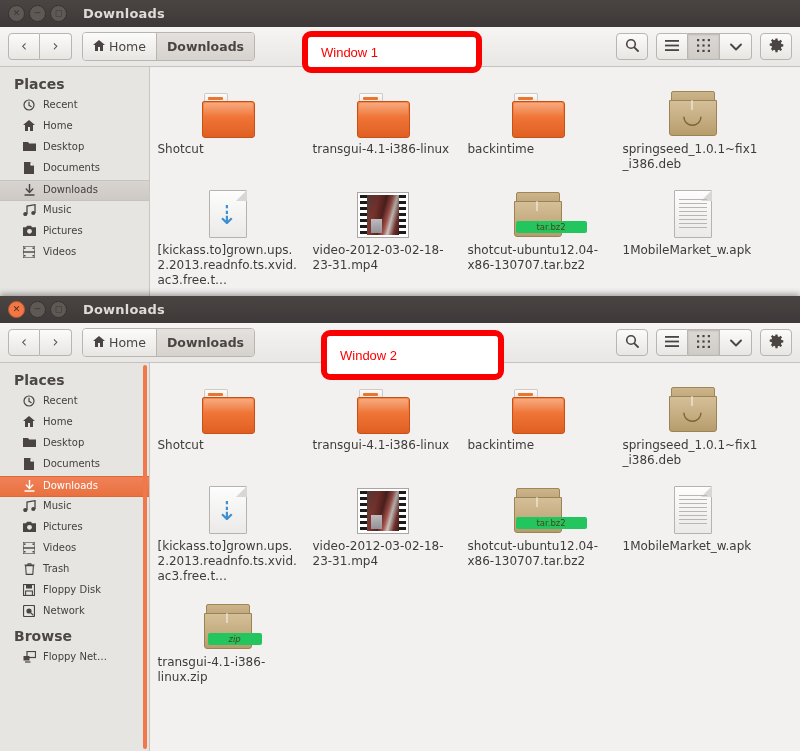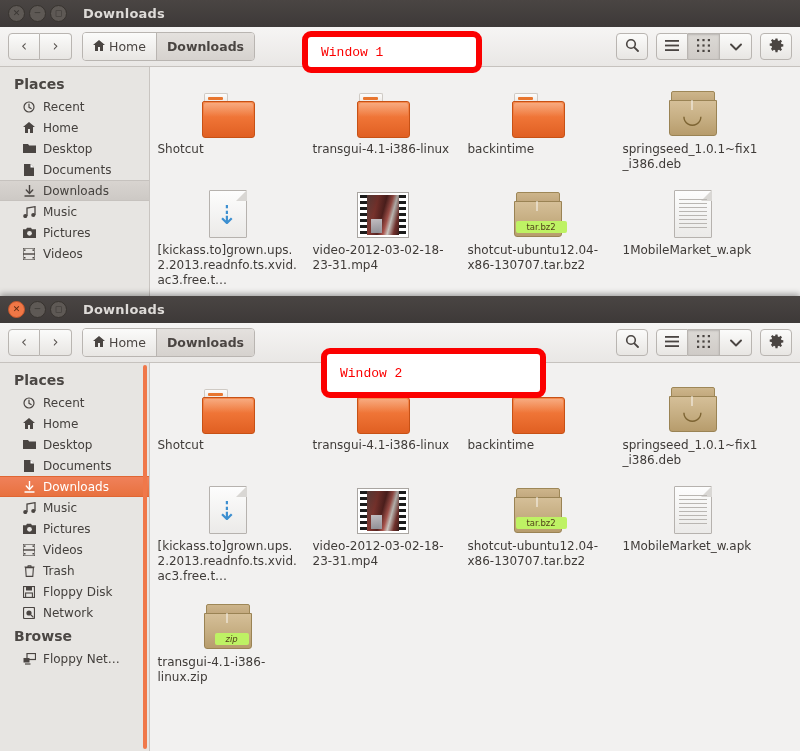--- a/index.html
+++ b/index.html
@@ -131,23 +131,23 @@
     padding-top: 4px;
     position: relative;
     overflow: hidden;
     flex: none;
   }
   .sb-head {
     font-size: 14px; font-weight: bold; color: #4b4744;
     padding: 5px 0 4px 14px;
   }
   .sb-item {
-    display: flex; align-items: center; gap: 7px;
+    display: flex; align-items: flex-start; gap: 7px;
     padding: 3px 0 3px 22px;
-    font-size: 12px; color: #44403d;
+    font-size: 10px; color: #44403d;
     height: 21px; box-sizing: border-box;
     white-space: nowrap;
   }
   .sb-item.sel-grey {
     background: linear-gradient(to bottom, #d8d4d0 0%, #cdc9c5 100%);
     border-top: 1px solid #c6c2be;
     border-bottom: 1px solid #c6c2be;
   }
   .sb-item.sel-orange {
     background: linear-gradient(to bottom, #f0815a 0%, #e8713f 100%);
@@ -255,22 +255,22 @@
     position: absolute; left: 1px; top: 9px; width: 46px; height: 34px;
     background: linear-gradient(to bottom, #d5bf98 0%, #c5ad81 55%, #b79c6c 100%);
     border: 1px solid #9a8354; border-radius: 0 0 3px 3px;
   }
   .icon-box .seam {
     position: absolute; left: 23px; top: 9px; width: 2px; height: 10px;
     background: rgba(255,255,255,0.45);
   }
   .icon-box .tag {
     position: absolute; left: 3px; bottom: 5px;
-    background: #bef264; color: #514019;
-    font-size: 8.5px; padding: 1px 11px; border-radius: 2px;
+    background: #22c55e; color: #514019;
+    font-size: 8.5px; padding: 1px 21px; border-radius: 2px;
     font-family: "DejaVu Sans", sans-serif;
   }
   .icon-box .swirl {
     position: absolute; left: 0; right: 0; top: 12px;
     text-align: center; font-size: 24px; color: #7d6433; line-height: 1;
   }
 
   .icon-video {
     width: 52px; height: 46px;
     background: #ffffff;
@@ -308,24 +308,24 @@
     border-radius: 9px;
     box-sizing: border-box;
     z-index: 50;
     display: flex;
     align-items: center;
   }
   .annot span {
     color: #fb0000;
     font-size: 13px;
     padding-left: 13px;
-    font-family: Liberation Mono, monospace;
+    font-family: Liberation Sans, sans-serif;
   }
   #annot-1 { left: 302px; top: 31px; width: 180px; height: 42px; }
-  #annot-2 { left: 321px; top: 348px; width: 225px; height: 50px; }
+  #annot-2 { left: 321px; top: 330px; width: 183px; height: 50px; }
 </style>
 </head>
 <body>
 
 <div class="screen">
 
   <div class="window" id="window-1">
     <div class="titlebar">
       <div class="wbtns">
         <span class="wbtn">
@@ -907,21 +907,21 @@
             </div>
             <div class="fname">1MobileMarket_w.apk</div>
           </div>
 
           <div class="cell">
             <div class="thumb">
               <div class="icon-box">
                   <div class="lid"></div>
                   <div class="main"></div>
                   <div class="seam"></div>
-                <div class="tag" style="left:12px;font-style:italic;">zip</div>
+                <div class="tag" style="left:5px;font-style:italic;">zip</div>
               </div>
             </div>
             <div class="fname">transgui-4.1-i386-linux.zip</div>
           </div>
         </div>
       </div>
     </div>
   </div>
 
   <div class="annot" id="annot-1">

